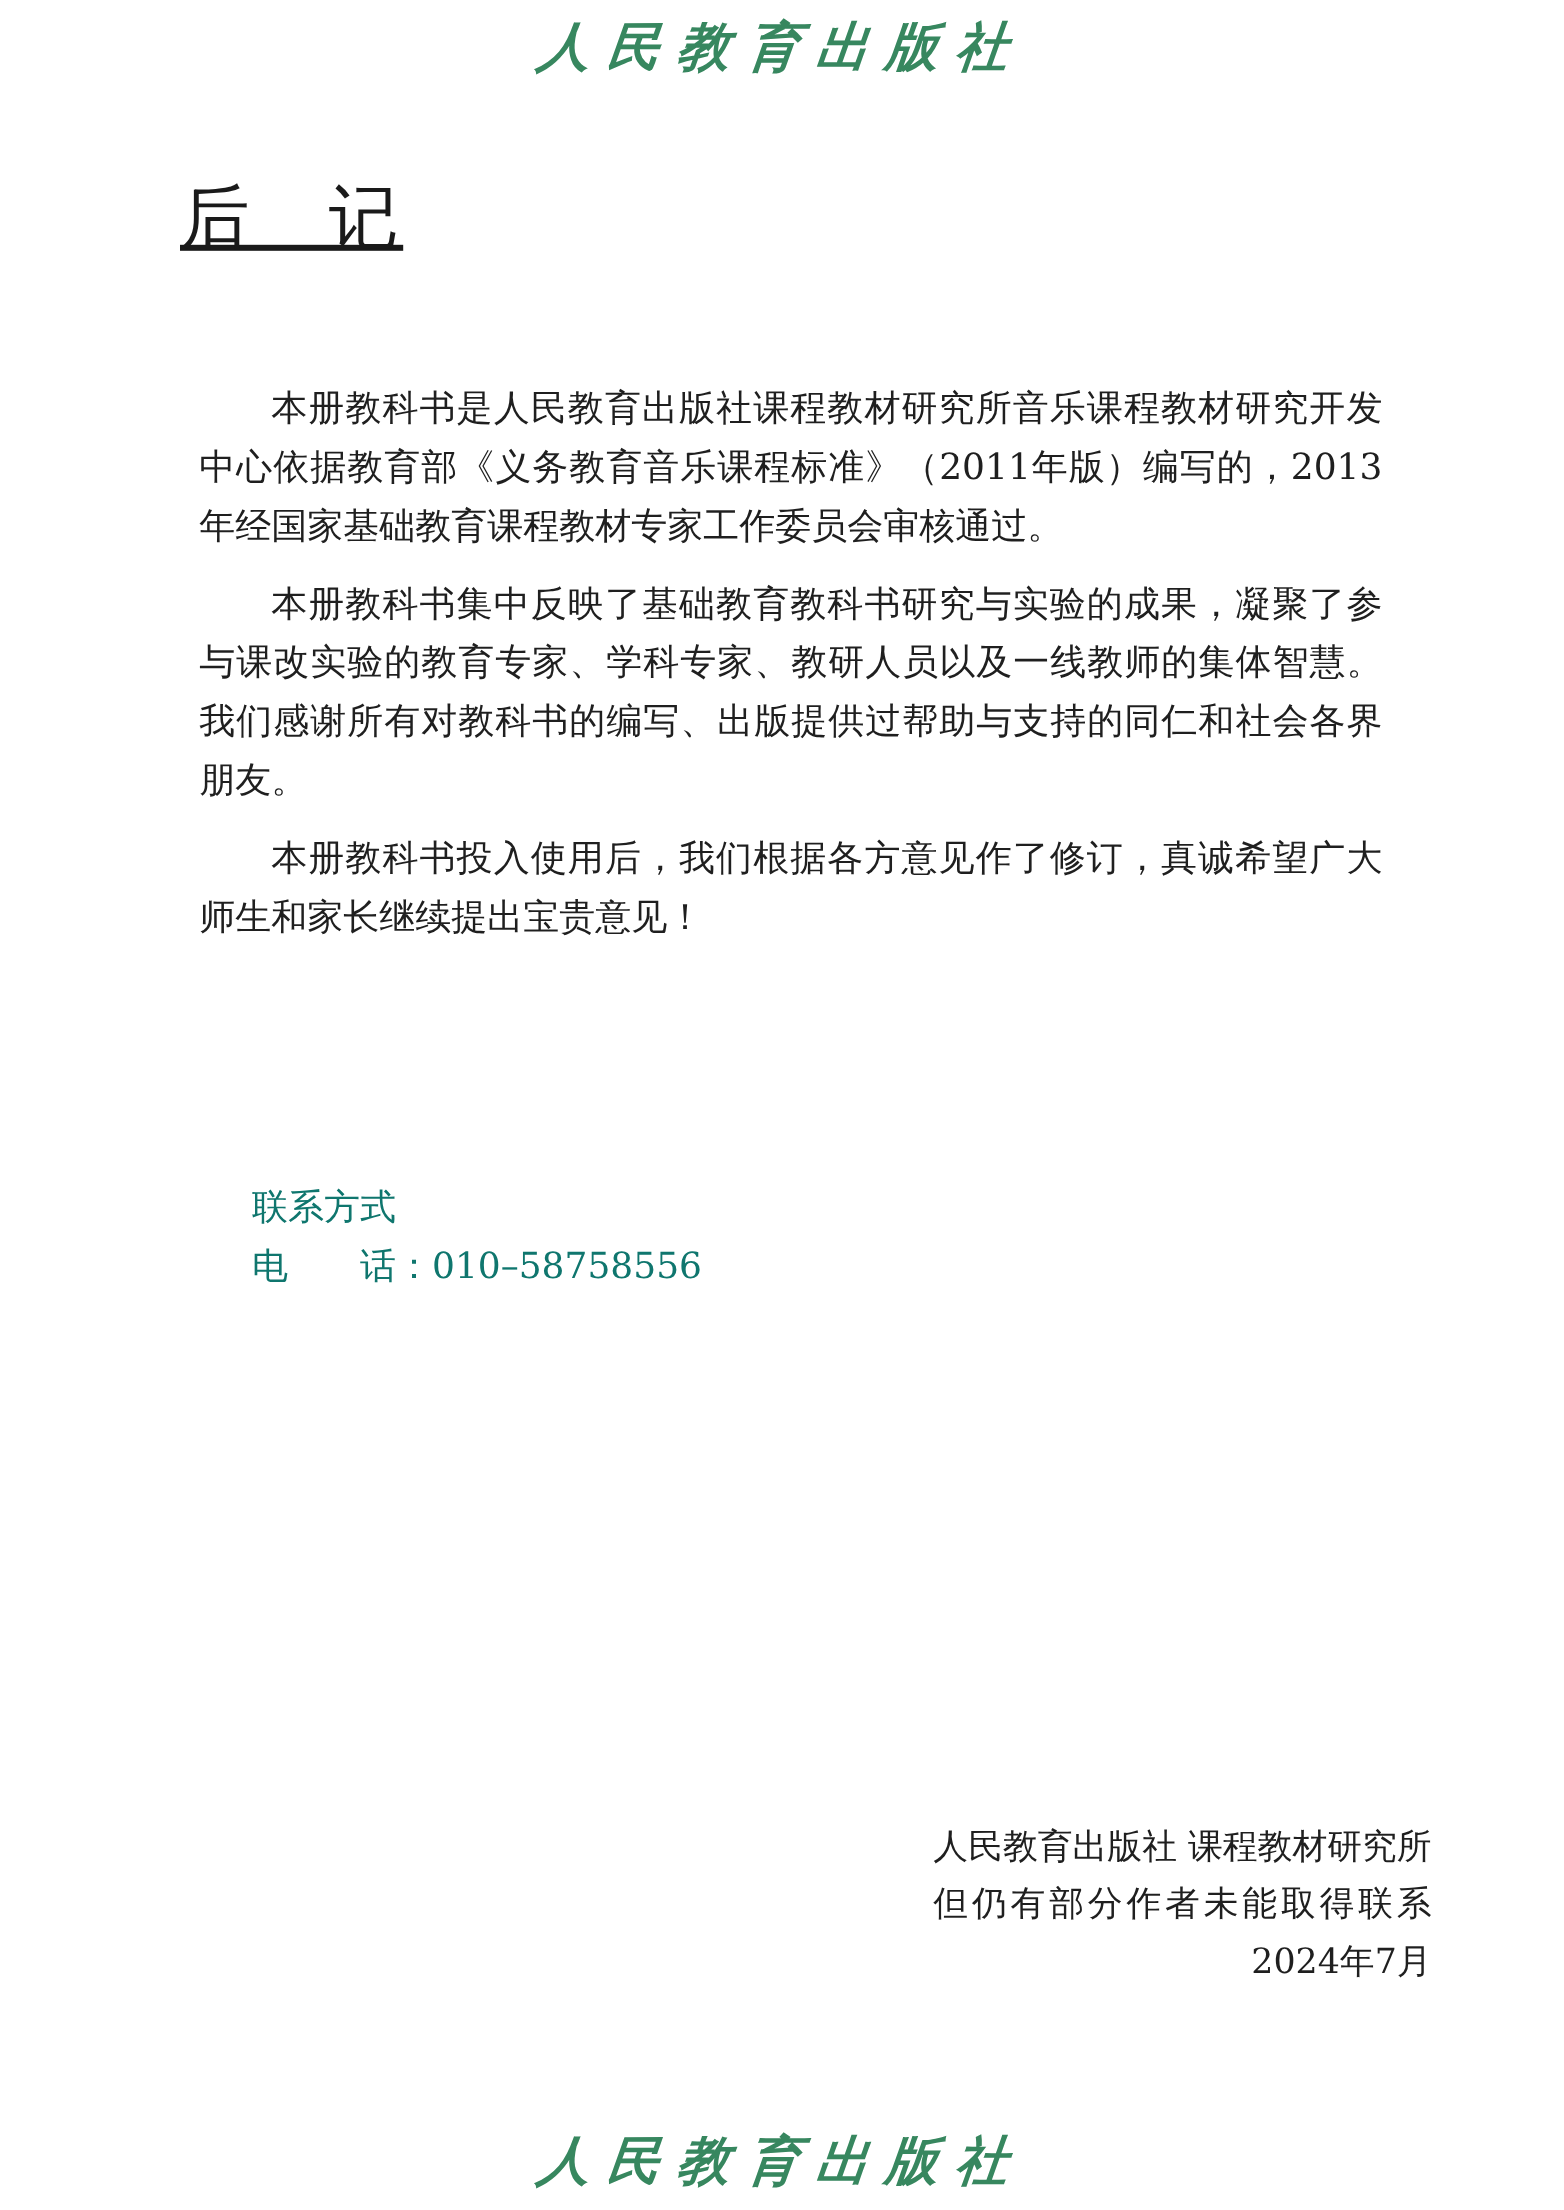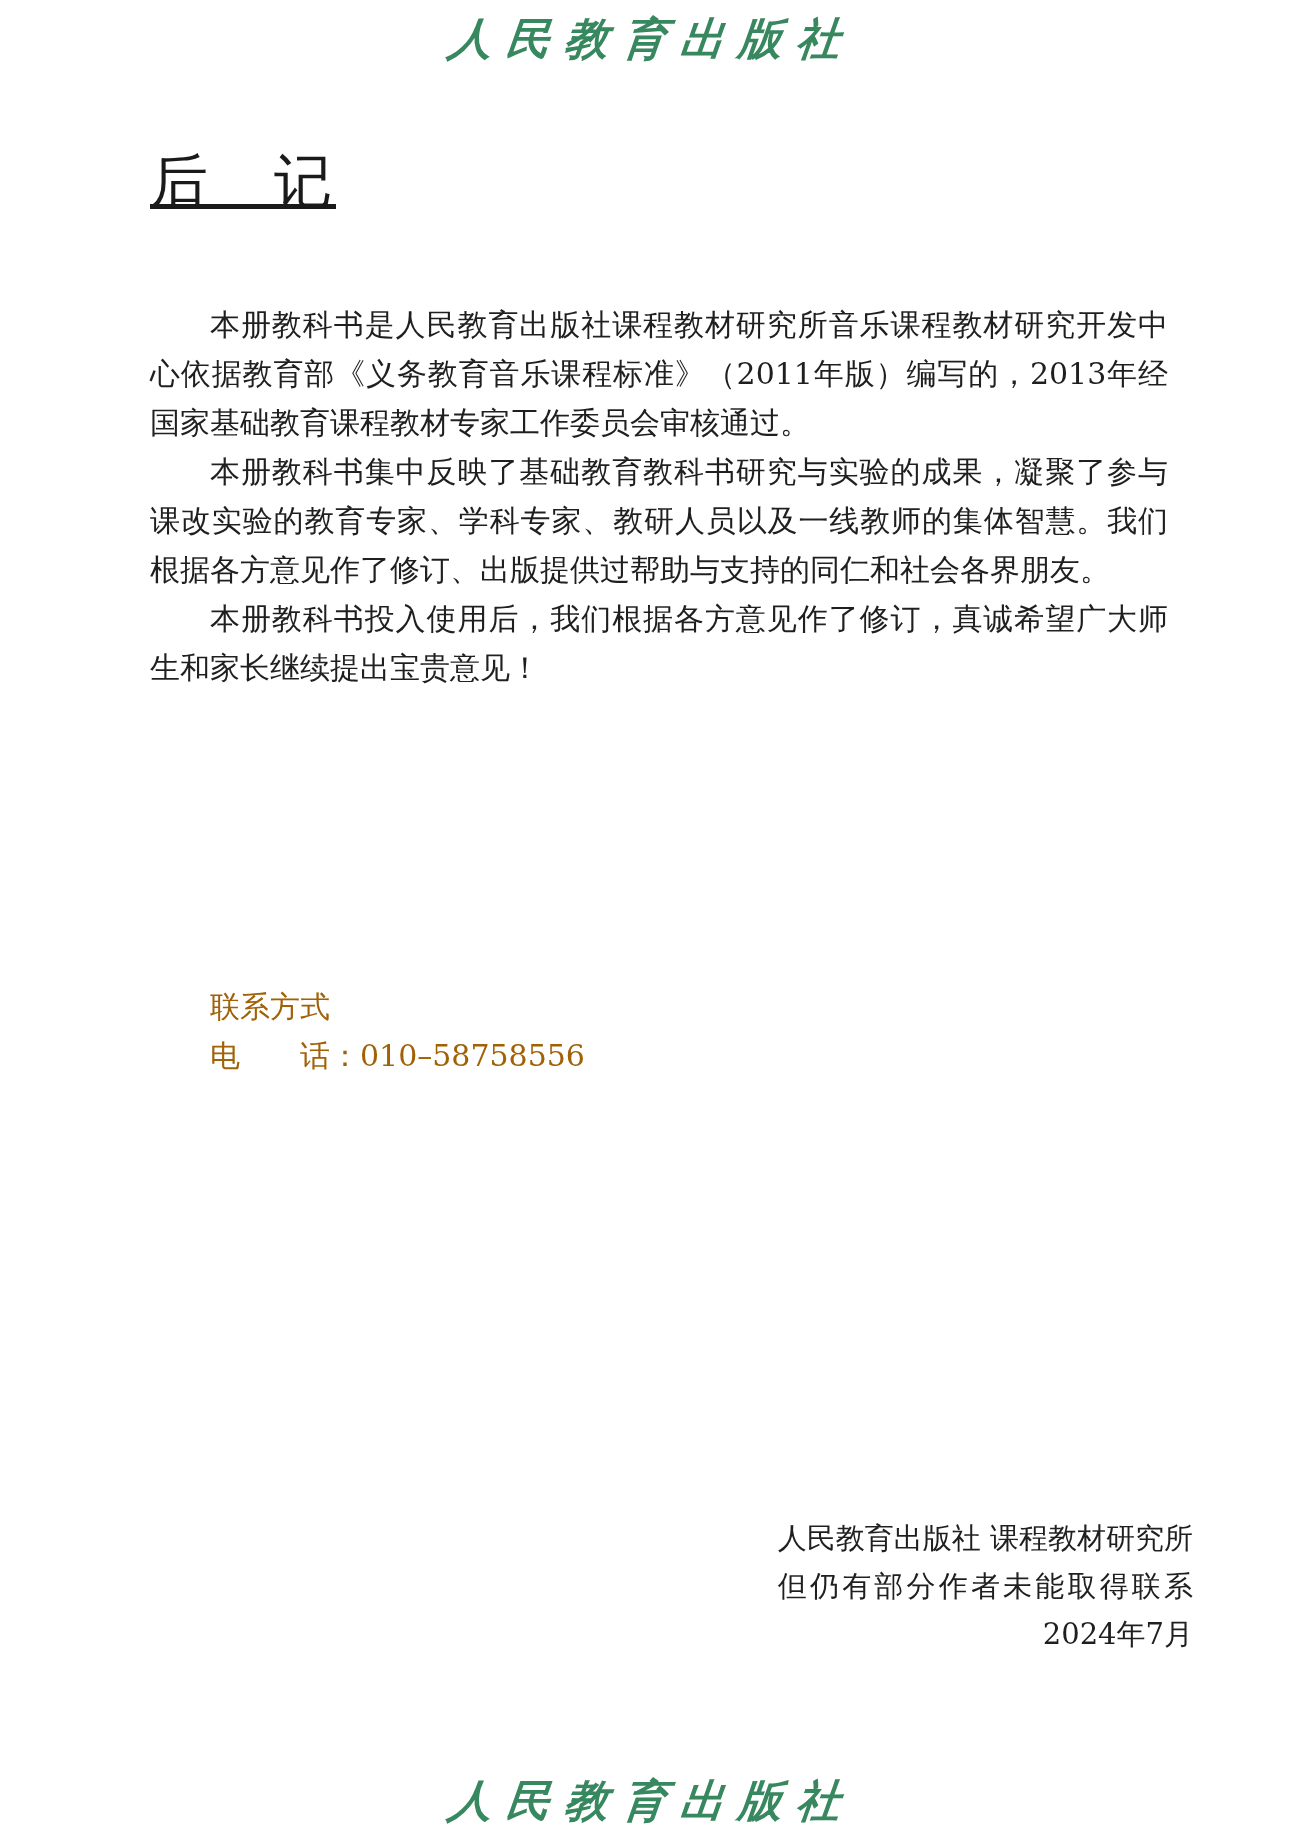--- a/index.html
+++ b/index.html
@@ -46,30 +46,30 @@
   .body-text {
     position: absolute;
     left: 150px;
     top: 300px;
     width: 1018px;
     font-size: 30px;
     line-height: 49px;
     text-align: justify;
     color: #1f1f1f;
   }
-  .body-text p { margin: 0; text-indent: 2em; }
+  .body-text p { margin: 16px; text-indent: 2em; }
 
   
   .contact {
     position: absolute;
     left: 210px;
     top: 982px;
     font-size: 30px;
     line-height: 49px;
-    color: #a16207;
+    color: #0f766e;
   }
   .contact .row { white-space: nowrap; }
 
   
   .attribution {
     position: absolute;
     top: 1514px;
     right: 110px;
     display: inline-block;
     font-size: 29px;
@@ -85,21 +85,21 @@
 <body>
 
 <div class="page" style="color: rgb(31, 31, 31);">
 
   <div class="logo logo-top" style="color: rgb(55, 135, 95);">人民教育出版社</div>
 
   <h1 class="title">后　记</h1>
 
   <div class="body-text">
     <p>本册教科书是人民教育出版社课程教材研究所音乐课程教材研究开发中心依据教育部《义务教育音乐课程标准》（2011年版）编写的，2013年经国家基础教育课程教材专家工作委员会审核通过。</p>
-    <p>本册教科书集中反映了基础教育教科书研究与实验的成果，凝聚了参与课改实验的教育专家、学科专家、教研人员以及一线教师的集体智慧。我们根据各方意见作了修订、出版提供过帮助与支持的同仁和社会各界朋友。</p>
+    <p>本册教科书集中反映了基础教育教科书研究与实验的成果，凝聚了参与课改实验的教育专家、学科专家、教研人员以及一线教师的集体智慧。我们感谢所有对教科书的编写、出版提供过帮助与支持的同仁和社会各界朋友。</p>
     <p>本册教科书投入使用后，我们根据各方意见作了修订，真诚希望广大师生和家长继续提出宝贵意见！</p>
   </div>
 
   <div class="contact">
     <div class="row">联系方式</div>
     <div class="row">
       <span>电　　话：</span><span>010–58758556</span>
     </div>
   </div>
 

